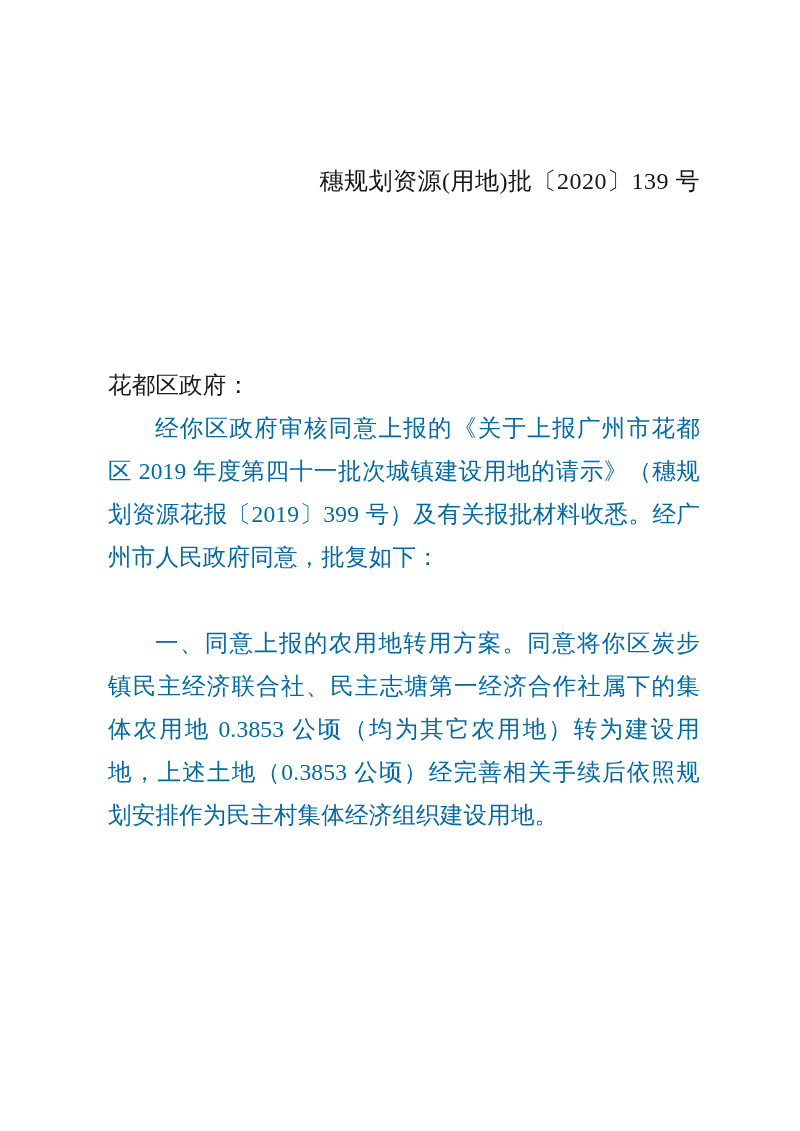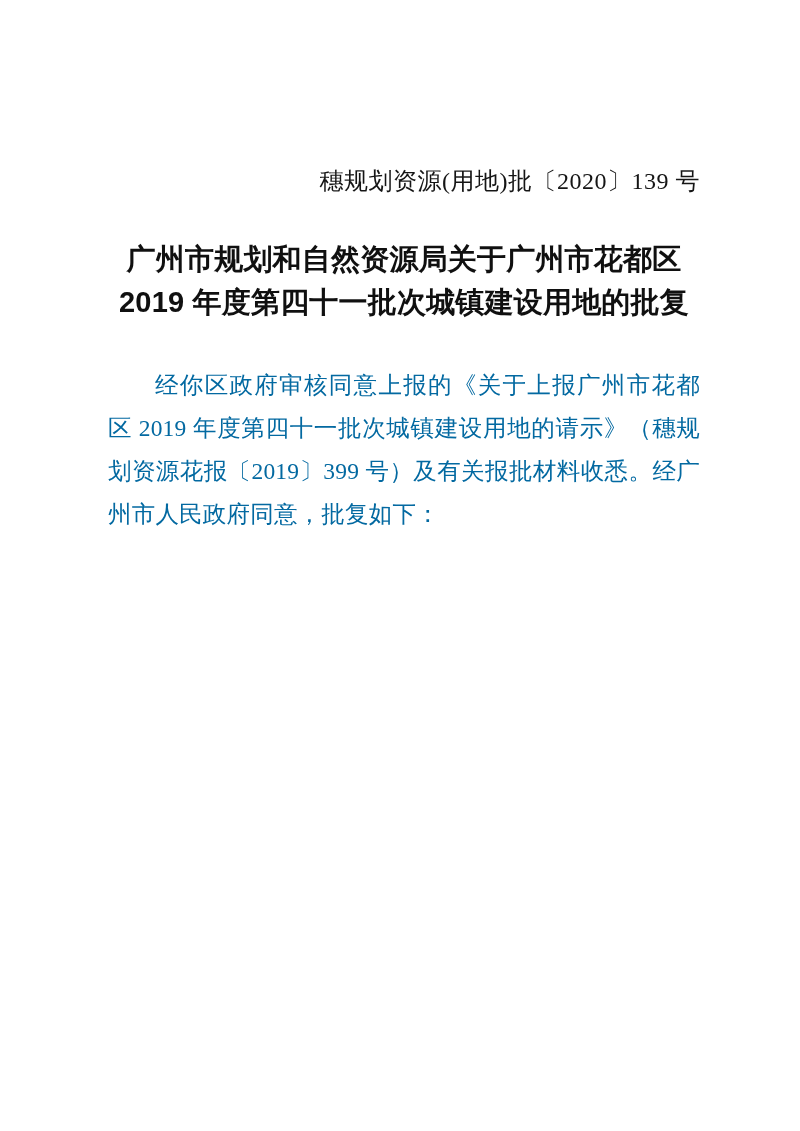--- a/index.html
+++ b/index.html
@@ -95,27 +95,25 @@
     -webkit-font-smoothing: antialiased;
   }
 </style>
 </head>
 <body>
 
 <div class="page">
 
   <div class="doc-number">穗规划资源(用地)批〔2020〕139 号</div>
 
-  <div class="doc-title">
-    <span class="title-line">广州市规划和自然资源局关于广州市花都区</span>
-    <span class="title-line">2019 年度第四十一批次城镇建设用地的批复</span>
-  </div>
 
   <div class="body-block">
 
+    <div class="salutation">花都区政府：</div>
 
     <p class="para para-first">经你区政府审核同意上报的《关于上报广州市花都区 2019 年度第四十一批次城镇建设用地的请示》（穗规划资源花报〔2019〕399 号）及有关报批材料收悉。经广州市人民政府同意，批复如下：</p>
 
+    <p class="para">一、同意上报的农用地转用方案。同意将你区炭步镇民主经济联合社、民主志塘第一经济合作社属下的集体农用地 0.3853 公顷（均为其它农用地）转为建设用地，上述土地（0.3853 公顷）经完善相关手续后依照规划安排作为民主村集体经济组织建设用地。</p>
 
 
   </div>
 
 </div>
 
 </body></html>

